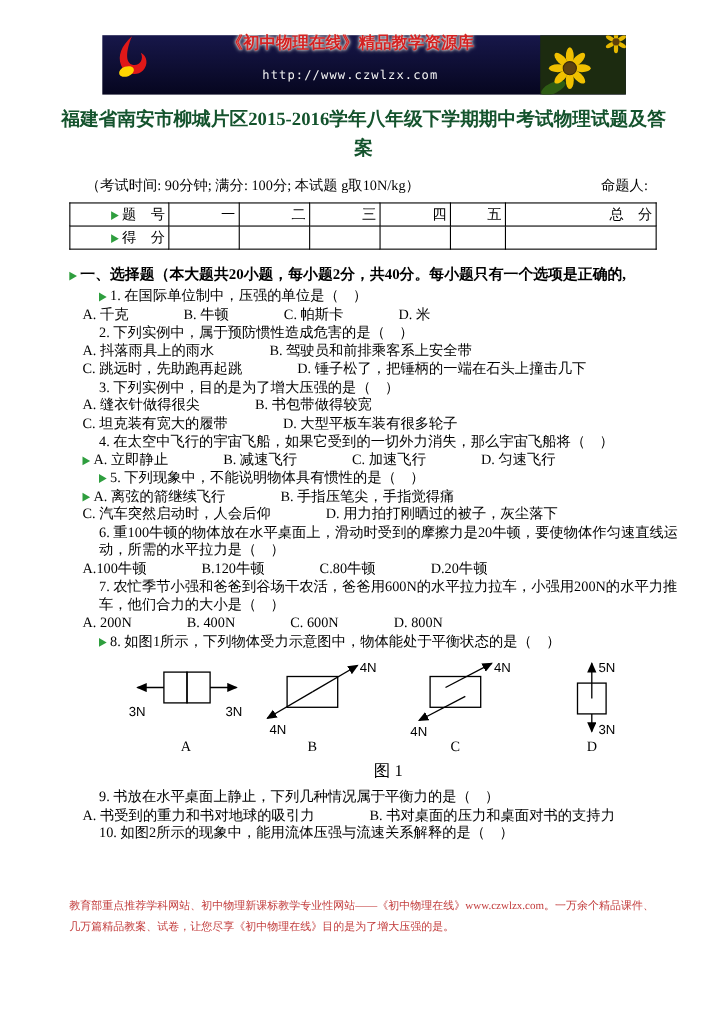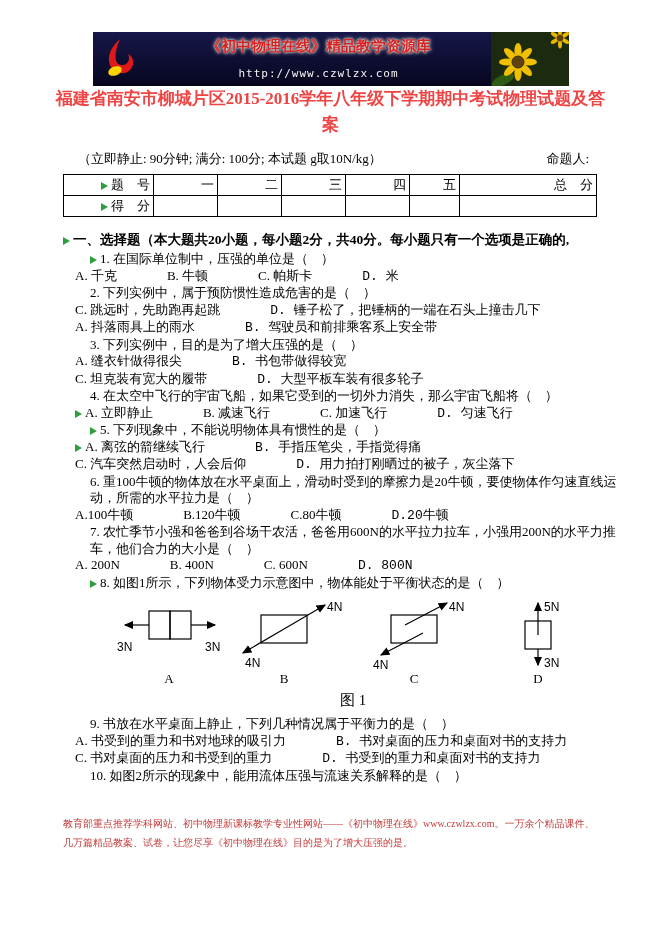--- a/index.html
+++ b/index.html
@@ -11,38 +11,38 @@
     color: #000;
     position: relative;
     overflow: hidden;
   }
 
   
   .banner {
     margin: 32px auto 0;
     width: 476px; height: 54px;
     background: linear-gradient(#17174a, #06061f);
-    display: flex; align-items: center;
+    display: flex; align-items: flex-start;
   }
   .banner-logo { width: 54px; display: flex; justify-content: center; align-items: center; }
   .banner-center { flex: 1; text-align: center; line-height: 1.1; }
   .banner-title {
     font-size: 15px; font-weight: bold; color: #d42222;
     text-shadow: 0 0 2px #ffffff, 0 0 4px #fffbe0;
   }
   .banner-url {
     font-size: 11px; color: #f4f4f4; letter-spacing: 1px; margin-top: 14px;
     font-family: "DejaVu Sans Mono", monospace;
   }
   .banner-photo { width: 78px; height: 54px; }
 
   
   .main-title {
-    text-align: center;
-    color: #ef4444; font-weight: bold;
+    margin-top: 10px; text-align: center;
+    color: #14532d; font-weight: bold;
     font-size: 17px; line-height: 26px;
   }
 
   
   .info-line {
     display: flex; justify-content: space-between;
     margin-top: 12px; padding: 0 72px 0 78px;
     font-size: 13px;
   }
 
@@ -70,21 +70,21 @@
   
   .content { margin: 0 30px 0 63px; }
   .section-heading {
     font-weight: bold; font-size: 13.5px;
     margin: 14px 0 2px; line-height: 18px;
   }
   .question { font-size: 13px; line-height: 16.5px; }
   .stem { padding-left: 1px; margin-left: 26px; }
   .opt-row { padding-left: 12px; }
   .opt { display: inline-block; margin-right: 50px; }
-  .opt:last-child { margin-right: 0; font-family: Liberation Mono, monospace; }
+  .opt:last-child { margin-right: 0; }
 
   
   .figure { margin: 4px 0 2px 40px; width: 500px; text-align: center; }
   .figure svg { display: block; }
   .figure .box { fill: none; stroke: #000; stroke-width: 1.2; }
   .figure .arrow { stroke: #000; stroke-width: 1.2; }
   .figure .ft { font-size: 12px; font-family: "Liberation Sans", sans-serif; }
   .figure .lt { font-size: 13px; font-family: "Liberation Serif", serif; }
   .fig-caption { font-size: 15px; margin-top: 2px; }
 
@@ -139,21 +139,21 @@
     </g>
   </svg>
 </div>
 
 <div class="main-title">
   <div>福建省南安市柳城片区2015-2016学年八年级下学期期中考试物理试题及答</div>
   <div>案</div>
 </div>
 
 <div class="info-line">
-  <span>（立即静止: 90分钟; 满分: 100分; 本试题 g取10N/kg）</span>
+  <span>（考试时间: 90分钟; 满分: 100分; 本试题 g取10N/kg）</span>
   <span>命题人:</span>
 </div>
 
 <table class="score">
   <colgroup>
     <col style="width:90px">
       <col style="width:64px">
       <col style="width:64px">
     <col style="width:64px">
       <col style="width:64px">
@@ -185,22 +185,22 @@
 <div class="content">
   <div class="section-heading"><span class="mark"></span><span>一、选择题（本大题共20小题，每小题2分，共40分。每小题只有一个选项是正确的,</span></div>
 
   <div id="questions-part1">
       <div class="question">
         <div class="stem"><span class="mark"></span>1. 在国际单位制中，压强的单位是（　）</div>
         <div class="opt-row"><span class="opt">A. 千克</span><span class="opt">B. 牛顿</span><span class="opt">C. 帕斯卡</span><span class="opt">D. 米</span></div>
       </div>
       <div class="question">
         <div class="stem">2. 下列实例中，属于预防惯性造成危害的是（　）</div>
+        <div class="opt-row"><span class="opt">A. 抖落雨具上的雨水</span><span class="opt">B. 驾驶员和前排乘客系上安全带</span></div>
         <div class="opt-row"><span class="opt">C. 跳远时，先助跑再起跳</span><span class="opt">D. 锤子松了，把锤柄的一端在石头上撞击几下</span></div>
-        <div class="opt-row"><span class="opt">A. 抖落雨具上的雨水</span><span class="opt">B. 驾驶员和前排乘客系上安全带</span></div>
       </div>
       <div class="question">
         <div class="stem">3. 下列实例中，目的是为了增大压强的是（　）</div>
         <div class="opt-row"><span class="opt">A. 缝衣针做得很尖</span><span class="opt">B. 书包带做得较宽</span></div>
         <div class="opt-row"><span class="opt">C. 坦克装有宽大的履带</span><span class="opt">D. 大型平板车装有很多轮子</span></div>
       </div>
       <div class="question">
         <div class="stem">4. 在太空中飞行的宇宙飞船，如果它受到的一切外力消失，那么宇宙飞船将（　）</div>
         <div class="opt-row"><span class="mark"></span><span class="opt">A. 立即静止</span><span class="opt">B. 减速飞行</span><span class="opt">C. 加速飞行</span><span class="opt">D. 匀速飞行</span></div>
       </div>
@@ -267,21 +267,20 @@
         <text class="lt" x="37" y="84" text-anchor="middle">D</text>
       </g>
     </svg>
     <div class="fig-caption">图 1</div>
   </div>
 
   <div id="questions-part2" class="part2">
       <div class="question">
         <div class="stem">9. 书放在水平桌面上静止，下列几种情况属于平衡力的是（　）</div>
         <div class="opt-row"><span class="opt">A. 书受到的重力和书对地球的吸引力</span><span class="opt">B. 书对桌面的压力和桌面对书的支持力</span></div>
-        <div class="opt-row"><span class="opt">C. 书对桌面的压力和书受到的重力</span><span class="opt">D. 书受到的重力和桌面对书的支持力</span></div>
       </div>
       <div class="question">
         <div class="stem">10. 如图2所示的现象中，能用流体压强与流速关系解释的是（　）</div>
       </div>
     </div>
 </div>
 
 <div class="footer">
   <div>教育部重点推荐学科网站、初中物理新课标教学专业性网站——《初中物理在线》www.czwlzx.com。一万余个精品课件、</div>
   <div>几万篇精品教案、试卷，让您尽享《初中物理在线》目的是为了增大压强的是。</div>

